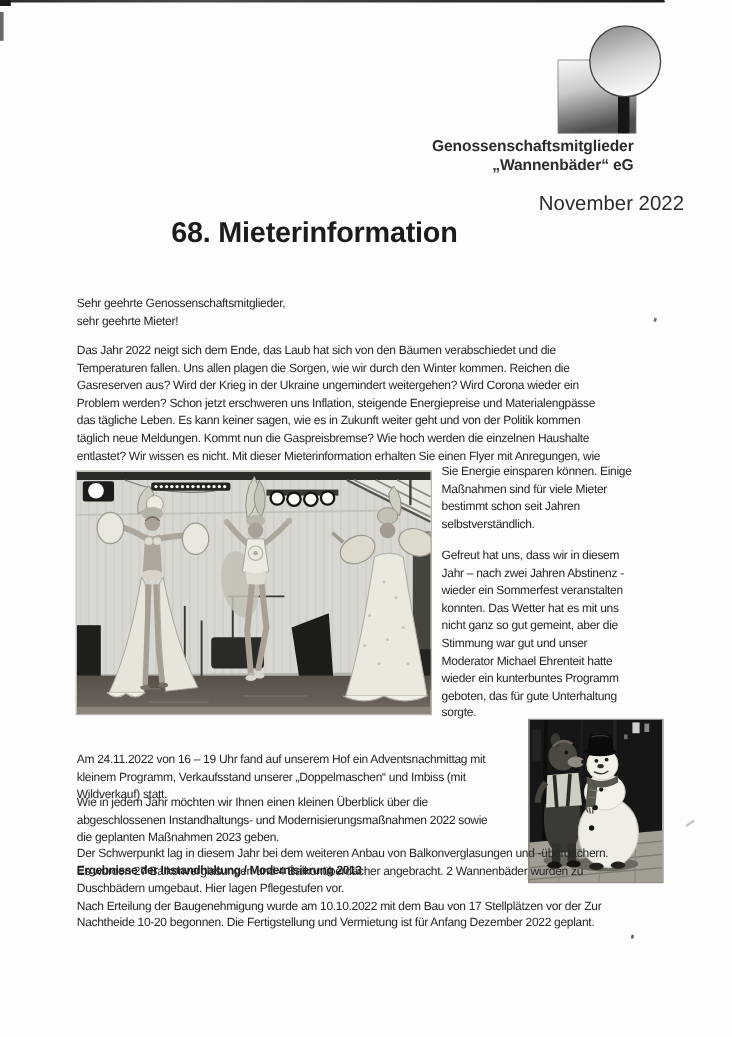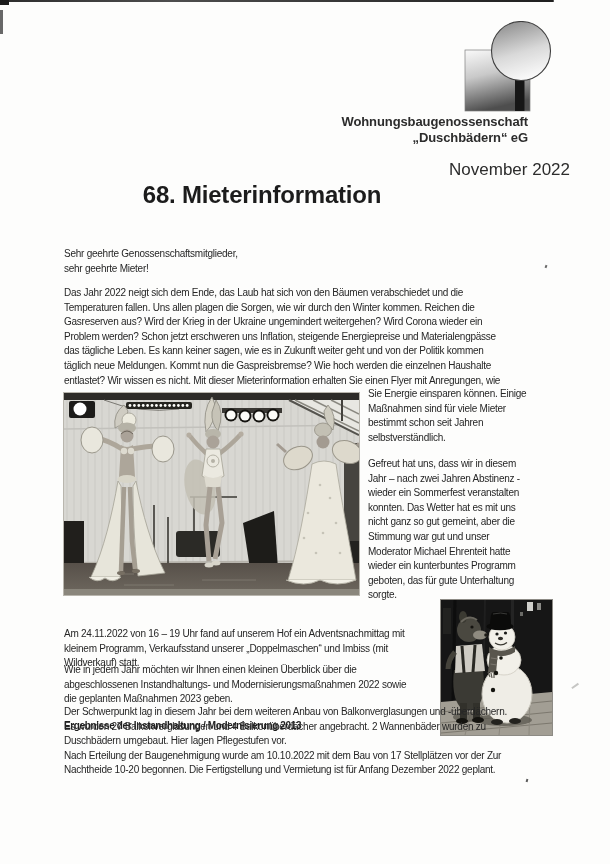--- a/index.html
+++ b/index.html
@@ -63,22 +63,22 @@
           <stop offset="1" stop-color="#fbfbfb"></stop>
         </linearGradient>
       </defs>
       <rect x="4" y="29" width="65" height="61" fill="url(#l_sq)" stroke="#7e7e7e" stroke-width="0.7"></rect>
       <rect x="54" y="57" width="9.5" height="33" fill="#161616"></rect>
       <circle cx="60" cy="30" r="29.5" fill="url(#l_ci)" stroke="#3f3f3f" stroke-width="1.1"></circle>
     </svg>
   </div>
 
   <div class="org-name">
-    <div>Wohnungsbaugenossenschaft</div>
-    <div>„Duschbädern“ eG</div>
+    <div>Genossenschaftsmitglieder</div>
+    <div>„Wannenbäder“ eG</div>
   </div>
   <div class="issue-date">November 2022</div>
 
   <h1 class="title">68. Mieterinformation</h1>
 
   <div class="para greeting">Sehr geehrte Genossenschaftsmitglieder,
 sehr geehrte Mieter!</div>
   <div class="para intro">Das Jahr 2022 neigt sich dem Ende, das Laub hat sich von den Bäumen verabschiedet und die
 Temperaturen fallen. Uns allen plagen die Sorgen, wie wir durch den Winter kommen. Reichen die
 Gasreserven aus? Wird der Krieg in der Ukraine ungemindert weitergehen? Wird Corona wieder ein

